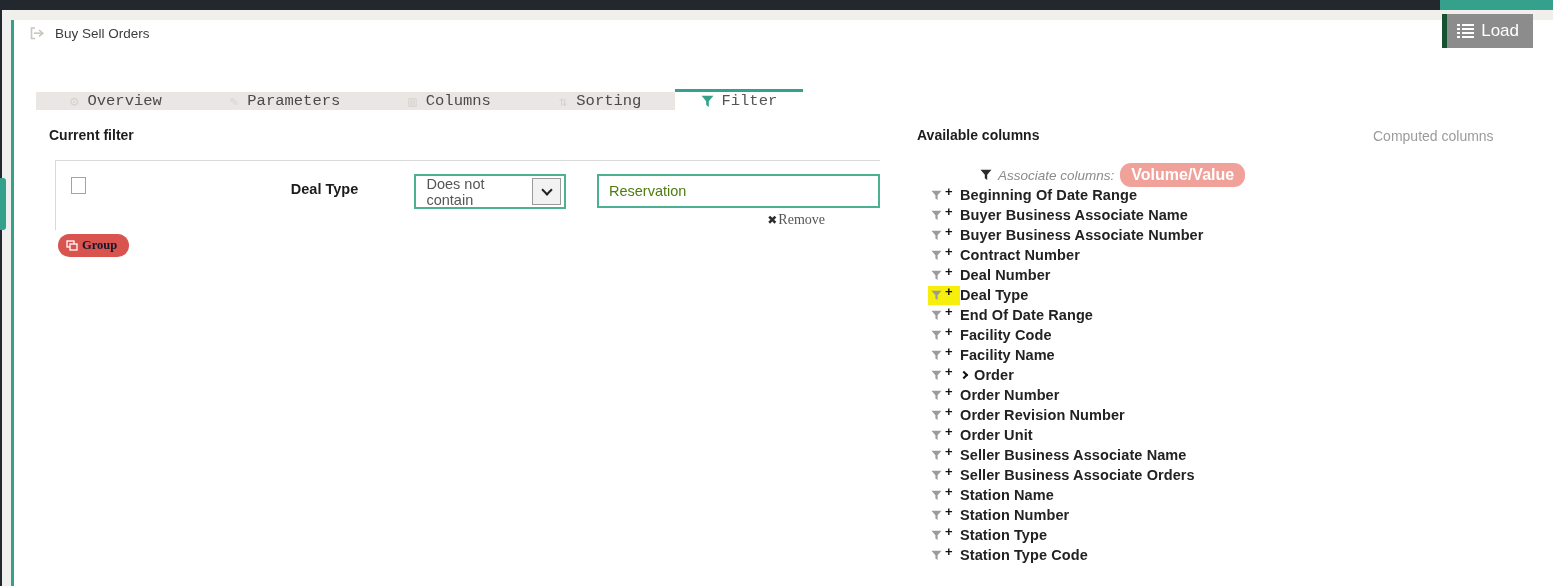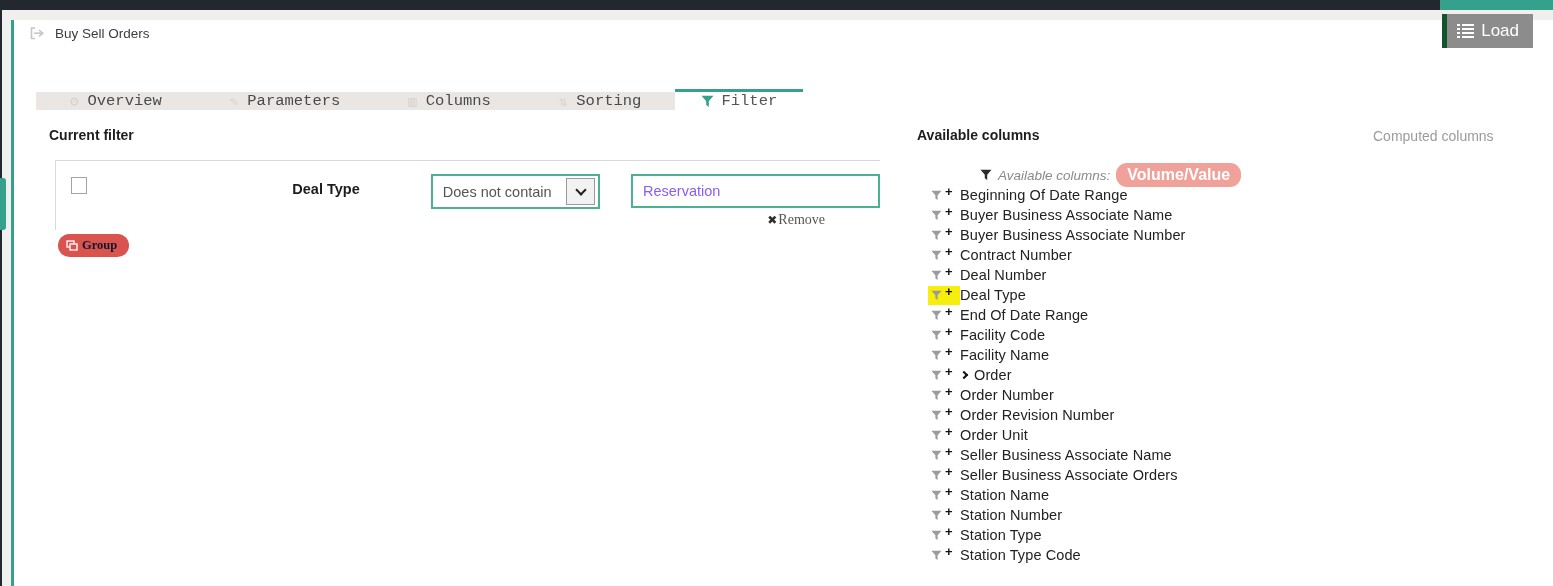--- a/index.html
+++ b/index.html
@@ -48,21 +48,21 @@
   .fp-check { width:17px; height:17px; border:1px solid #a3a3a3; background:#fff; margin-top:3px; cursor:pointer; }
   .fp-field { width:145px; margin-left:205px; font-size:14.5px; font-weight:bold; color:#1c1c1c; padding-top:7px; }
   .fp-select { width:177px; height:35px; border:2px solid #4cb092; background:#ffffff; display:flex; align-items:center;
     cursor:pointer; }
   .fp-select-text { flex:1; font-size:14.5px; color:#555; padding-left:10px; }
   .fp-select-arrowbox { width:29px; height:27px; margin-right:3px; border:1px solid #9a9a9a; background:#f2f2f2;
     display:flex; align-items:center; justify-content:center; }
   .caret-down { width:8px; height:8px; border-right:2px solid #222; border-bottom:2px solid #222;
     transform:rotate(45deg); margin-top:-4px; }
   .fp-input-wrap { margin-left:31px; }
-  .fp-input { width:249px; height:34px; border:2px solid #4cb092; font-size:14.5px; color:#8b5cf6;
+  .fp-input { width:283px; height:34px; border:2px solid #4cb092; font-size:14.5px; color:#4d7c0f;
     padding:0 10px; font-family:"Liberation Sans", sans-serif; outline:none; }
   .fp-remove { text-align:right; padding-right:55px; margin-top:4px; font-family:"Liberation Serif", serif;
     font-size:14px; color:#555; cursor:pointer; }
   .fp-remove .x { color:#2e2e2e; font-size:12px; margin-right:1px; }
   .group-btn { position:absolute; top:234px; left:58px; height:23px; padding:0 12px 0 8px; background:#d9534f;
     border:none; border-radius:12px; color:#0f172a; font-family:"Liberation Serif", serif; font-weight:bold;
     font-size:12.5px; display:flex; align-items:center; gap:4px; cursor:pointer; }
   .group-btn svg { display:block; }
 
   
@@ -73,21 +73,21 @@
   .badge { background:#f0a29a; color:#ffffff; font-weight:bold; font-size:16px; padding:3px 11px;
     border-radius:11px; cursor:pointer; }
   .col-list { position:absolute; top:185px; left:928px; }
   .col-row { display:flex; align-items:center; height:20px; }
   .icon-wrap { display:flex; align-items:flex-start; width:32px; padding:1px 2px 3px 3px; }
   .icon-wrap .funnel { margin-top:3px; cursor:pointer; }
   .icon-wrap .plus { font-weight:bold; font-size:13px; color:#111; line-height:10px; margin-left:2px; cursor:pointer; }
   .icon-wrap.hl { background:#f6ee0b; }
   .chev { display:none; width:6px; height:6px; border-top:2.5px solid #111; border-right:2.5px solid #111;
     transform:rotate(45deg); margin:0 7px 0 1px; }
-  .col-label { font-size:14.5px; font-weight:normal; color:#222; letter-spacing:0.1px; }
+  .col-label { font-size:14.5px; font-weight:bold; color:#222; letter-spacing:0.1px; }
 </style>
 </head>
 <body>
 
 <div id="app">
 
   <div class="topbar"></div>
   <div class="topbar-teal"></div>
   <div class="substrip"></div>
   <div class="left-dark-edge"></div>
@@ -187,21 +187,21 @@
 
   <div class="section-title ac-title">Available columns</div>
   <div class="computed-link">Computed columns</div>
 
   <div class="ac-additional">
     <span class="funnel">
       <svg width="12" height="12" viewBox="0 0 12 12" fill="#2b2b2b">
         <path d="M0.5 0.8 H11.5 L7.2 5.8 V11 L4.8 9.3 V5.8 Z"></path>
       </svg>
     </span>
-    <span class="label">Available columns:</span>
+    <span class="label">Associate columns:</span>
     <span class="badge">Volume/Value</span>
   </div>
 
   <div class="col-list">
     <div class="col-row">
       <span class="icon-wrap">
         <span class="funnel">
           <svg width="11" height="11" viewBox="0 0 12 12" fill="#9b9b9b">
             <path d="M0.5 0.8 H11.5 L7.2 5.8 V11 L4.8 9.3 V5.8 Z"></path>
           </svg>

